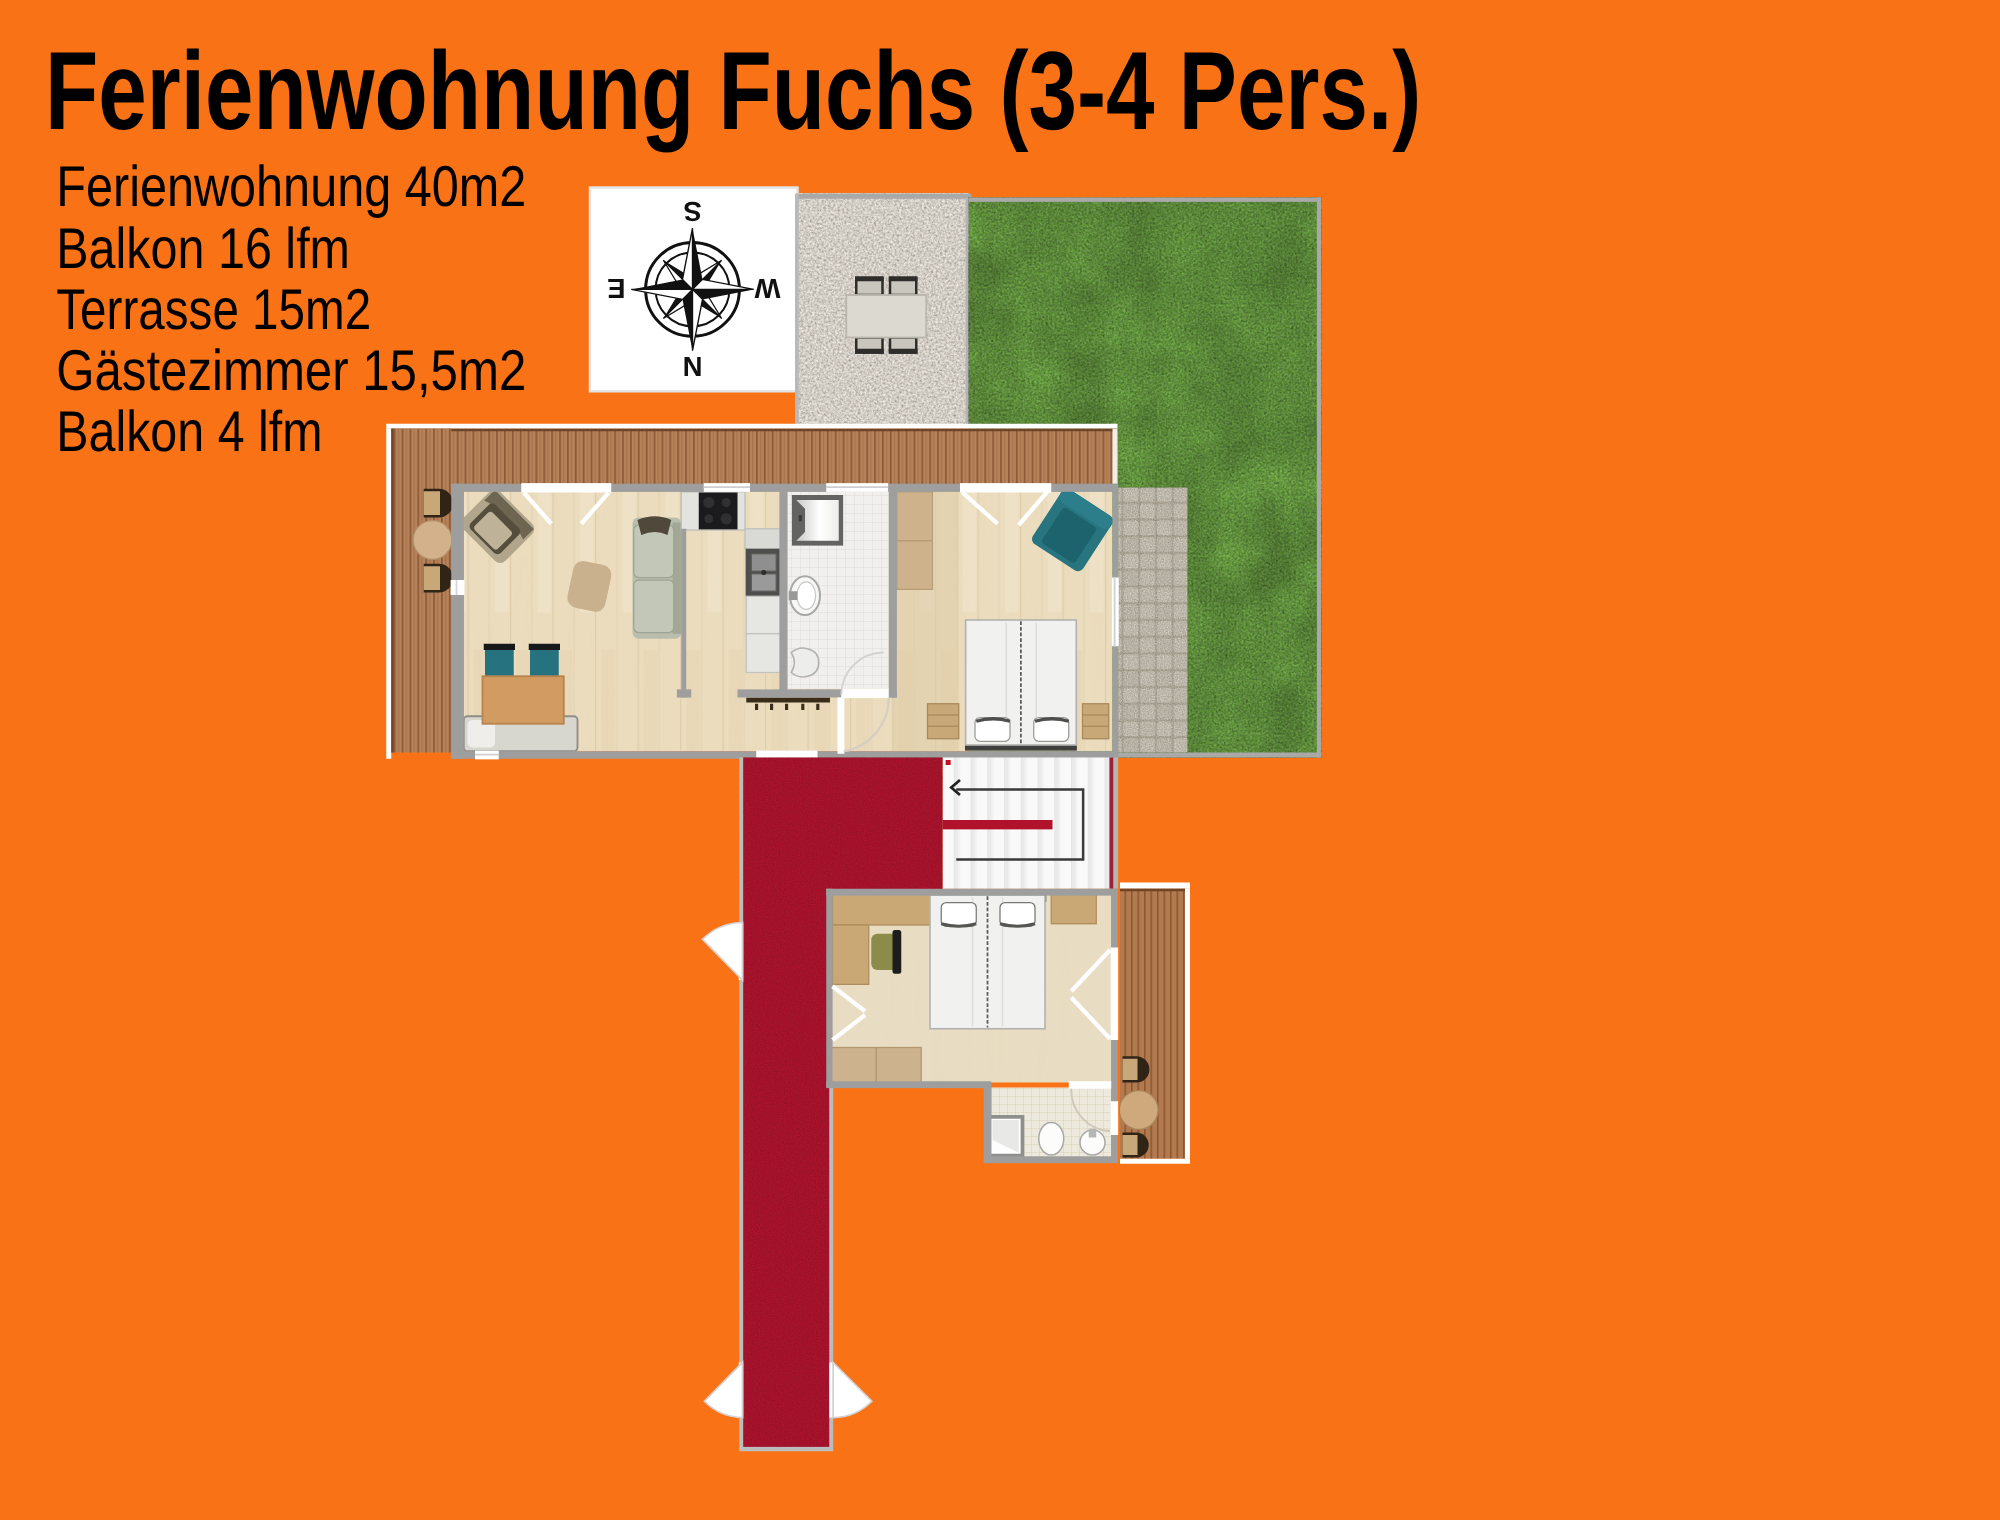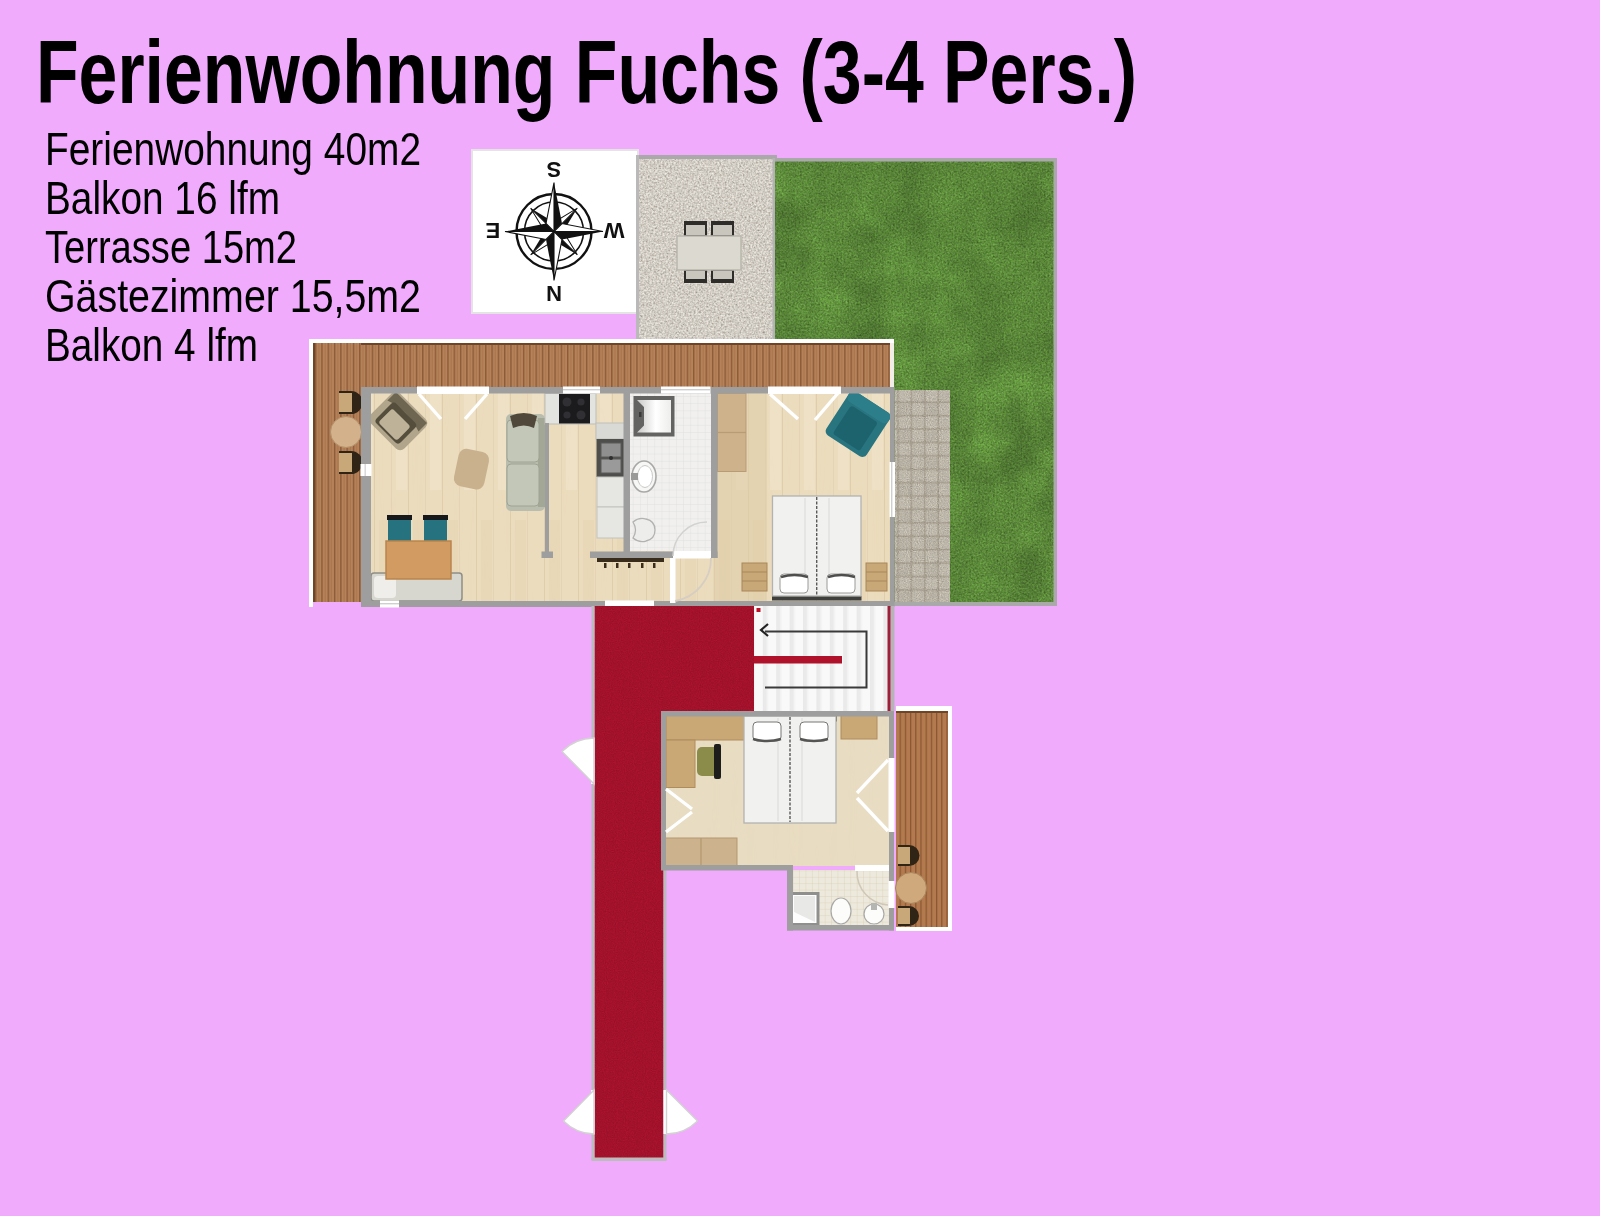--- a/index.html
+++ b/index.html
@@ -1,16 +1,16 @@
 <!DOCTYPE html>
 <html><head>
 <meta charset="utf-8">
 <style>
   html,body{margin:0;padding:0;background:#ffffff;}
-  #page{position:relative;width:1600px;height:1216px;background:#f0abfc;overflow:hidden;
+  #page{position:relative;width:1600px;height:1216px;background:#f97316;overflow:hidden;
         font-family:"Liberation Sans", sans-serif;}
   svg{position:absolute;left:0;top:0;}
 </style>
 </head>
 <body>
 <div id="page">
 <svg width="1600" height="1216" viewBox="0 0 1600 1216">
 <defs>
   <filter id="speckDark" x="0" y="0" width="100%" height="100%">
     <feTurbulence type="fractalNoise" baseFrequency="0.55" numOctaves="2" seed="11" stitchTiles="stitch"></feTurbulence>

